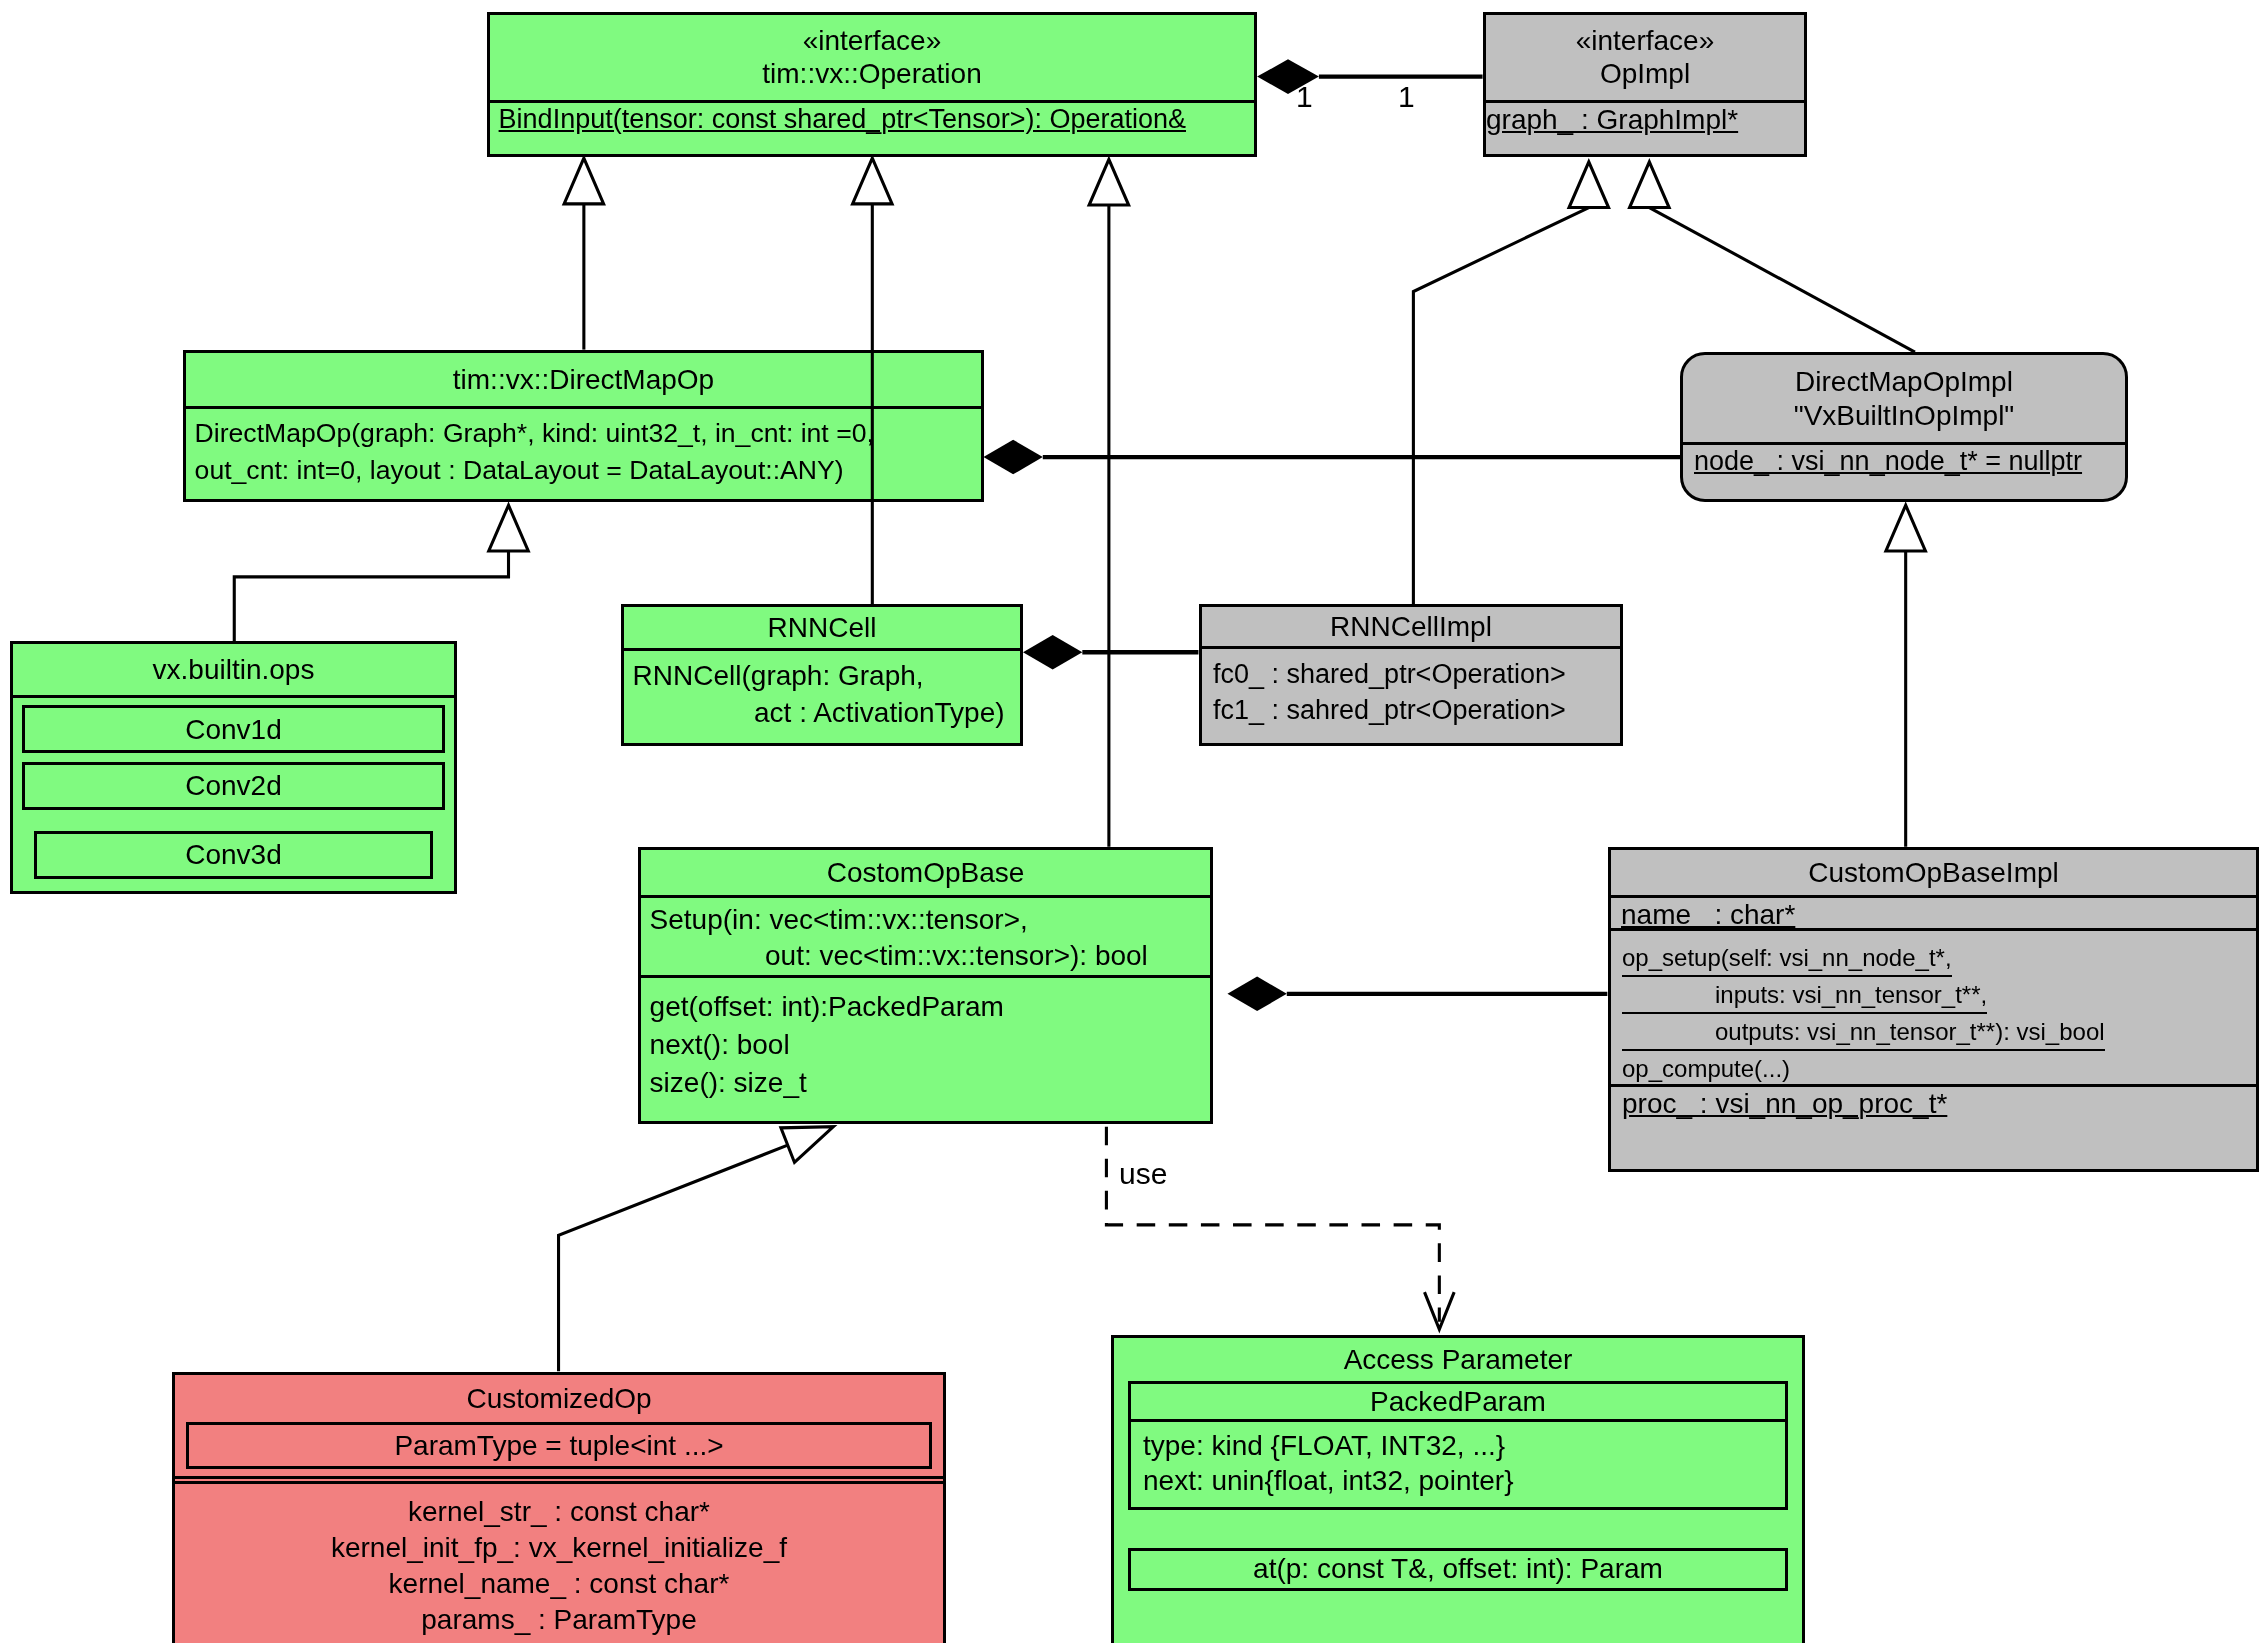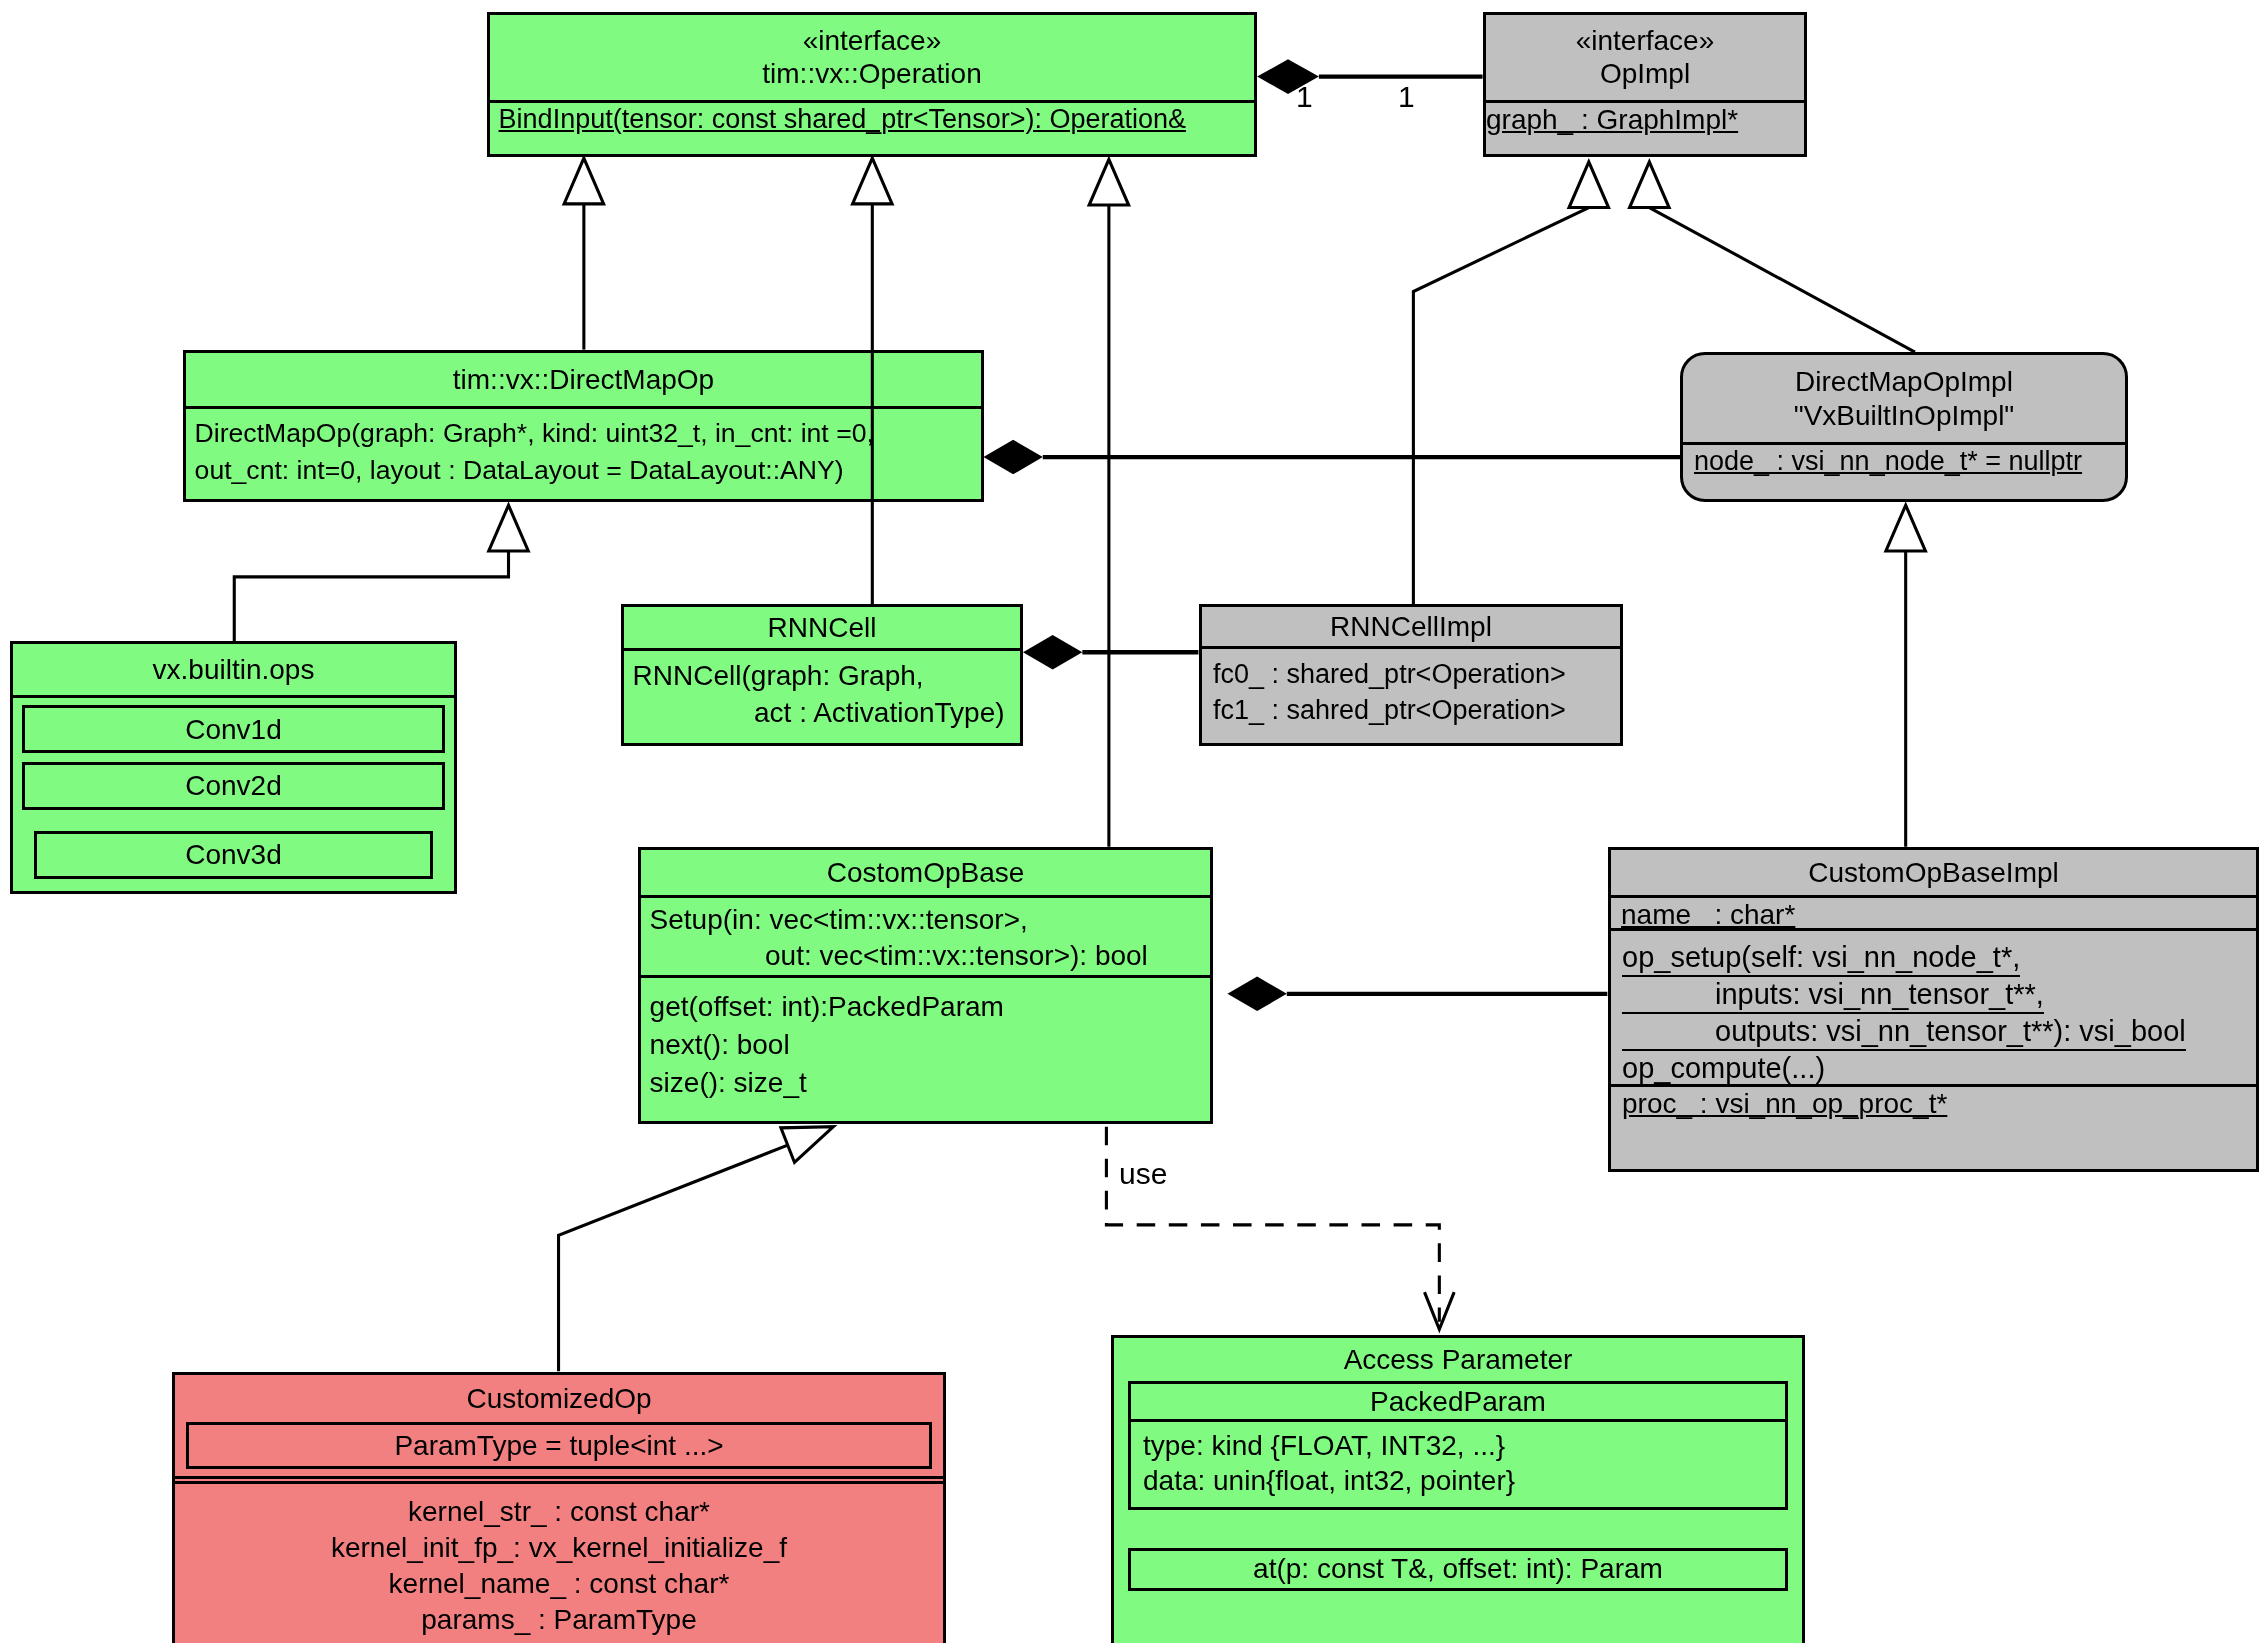--- a/index.html
+++ b/index.html
@@ -129,21 +129,21 @@
     </div>
   </div>
 
   <div class="uml-box gray" style="left:1608px;top:847px;width:651px;height:325px;">
     <div class="sec rule title" style="height:48px;">
       <span class="line">CustomOpBaseImpl</span>
     </div>
     <div class="sec rule vcenter" style="height:33px;padding-left:10px;">
       <span class="line">name_ : char*</span>
     </div>
-    <div class="sec rule" style="height:156px;padding:8.6px 0 0 11px;line-height:35px;font-size:29px;">
+    <div class="sec rule" style="height:156px;padding:8.6px 0 0 11px;line-height:35px;font-size:24px;">
       <div><span class="u">op_setup(self: vsi_nn_node_t*,</span></div>
       <div><span class="u" style="padding-left:93px;">inputs: vsi_nn_tensor_t**,</span></div>
       <div><span class="u" style="padding-left:93px;">outputs: vsi_nn_tensor_t**): vsi_bool</span></div>
       <div><span class="u">op_compute(...)</span></div>
     </div>
     <div class="sec vcenter" style="height:59px;padding-left:11px;">
       <span class="line">proc_ : vsi_nn_op_proc_t*</span>
     </div>
   </div>
 
@@ -166,21 +166,21 @@
   <div class="uml-box" style="left:1111px;top:1335px;width:694px;height:313px;">
     <div class="sec title" style="height:43px;">
       <span class="line">Access Parameter</span>
     </div>
     <div style="margin:0 13.6px;border:3.1px solid #000;box-sizing:border-box;">
       <div class="sec title" style="height:38px;border-bottom:3.1px solid #000;">
         <span class="line">PackedParam</span>
       </div>
       <div class="sec" style="padding:6.2px 0 8.6px 12.4px;line-height:35px;">
         <span class="line">type: kind {FLOAT, INT32, ...}</span>
-        <span class="line">data: unin{float, int32, pointer}</span>
+        <span class="line">next: unin{float, int32, pointer}</span>
       </div>
     </div>
     <div class="inner-box" style="height:43px;margin:38px 13.6px 0 13.6px;">
       <span>at(p: const T&amp;, offset: int): Param</span>
     </div>
   </div>
 
   <div class="edge-label" style="left:1296px;top:80px;">1</div>
   <div class="edge-label" style="left:1398px;top:80px;">1</div>
   <div class="edge-label" style="left:1119px;top:1157px;">use</div>

